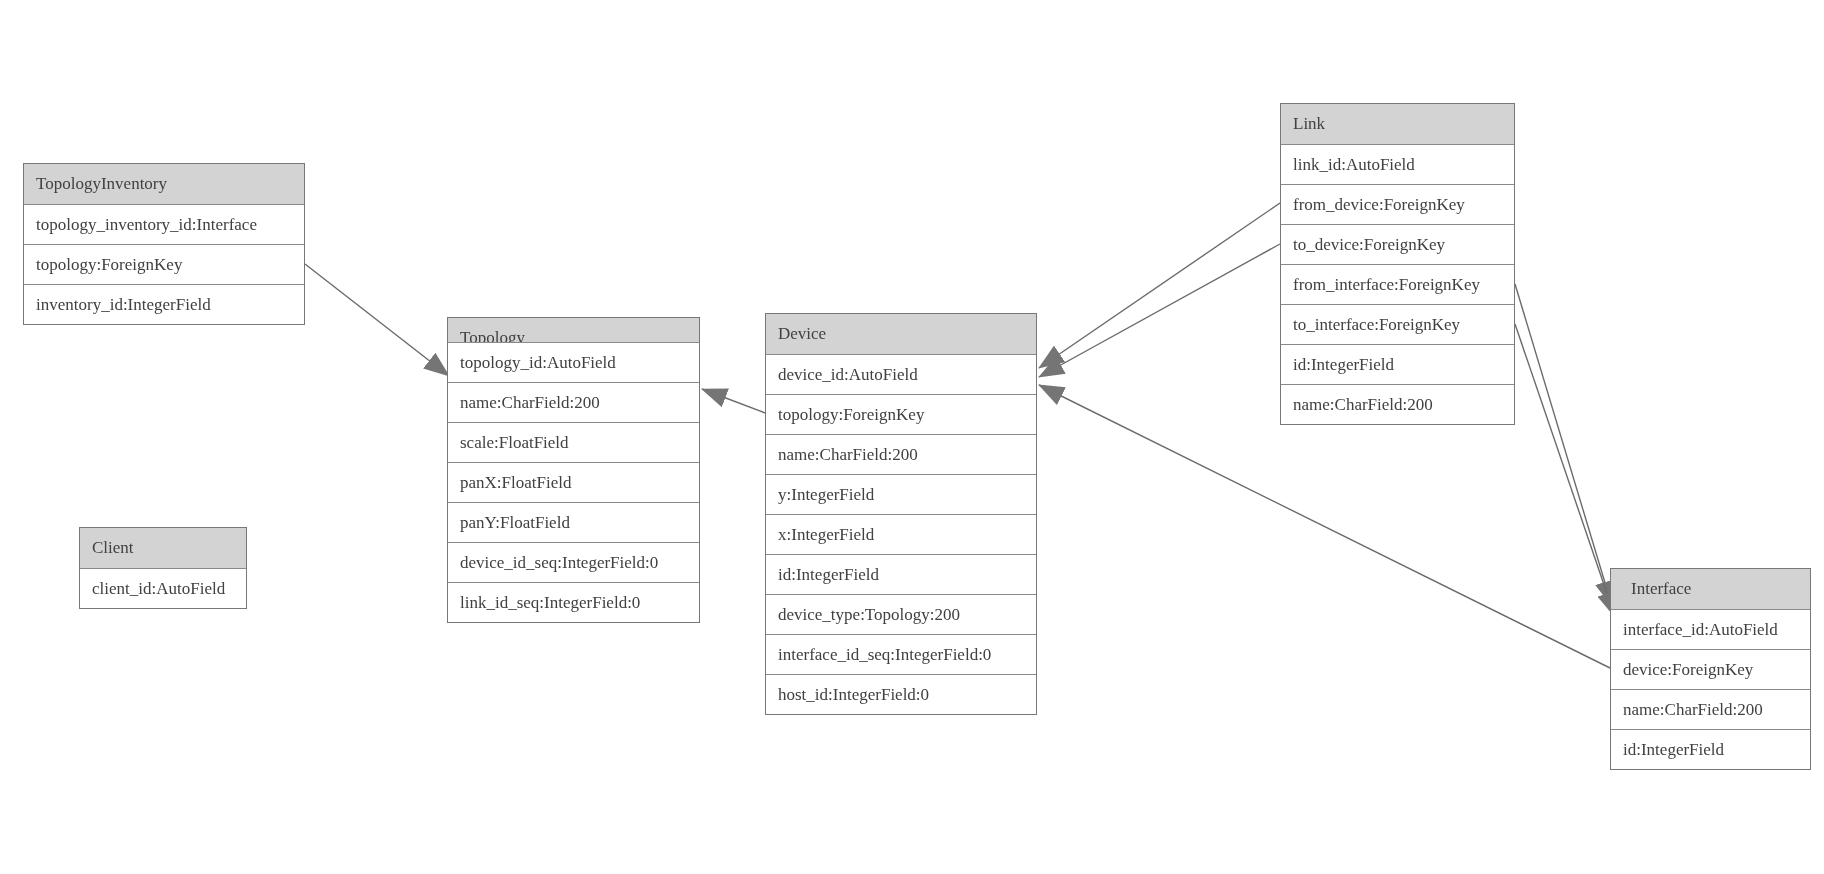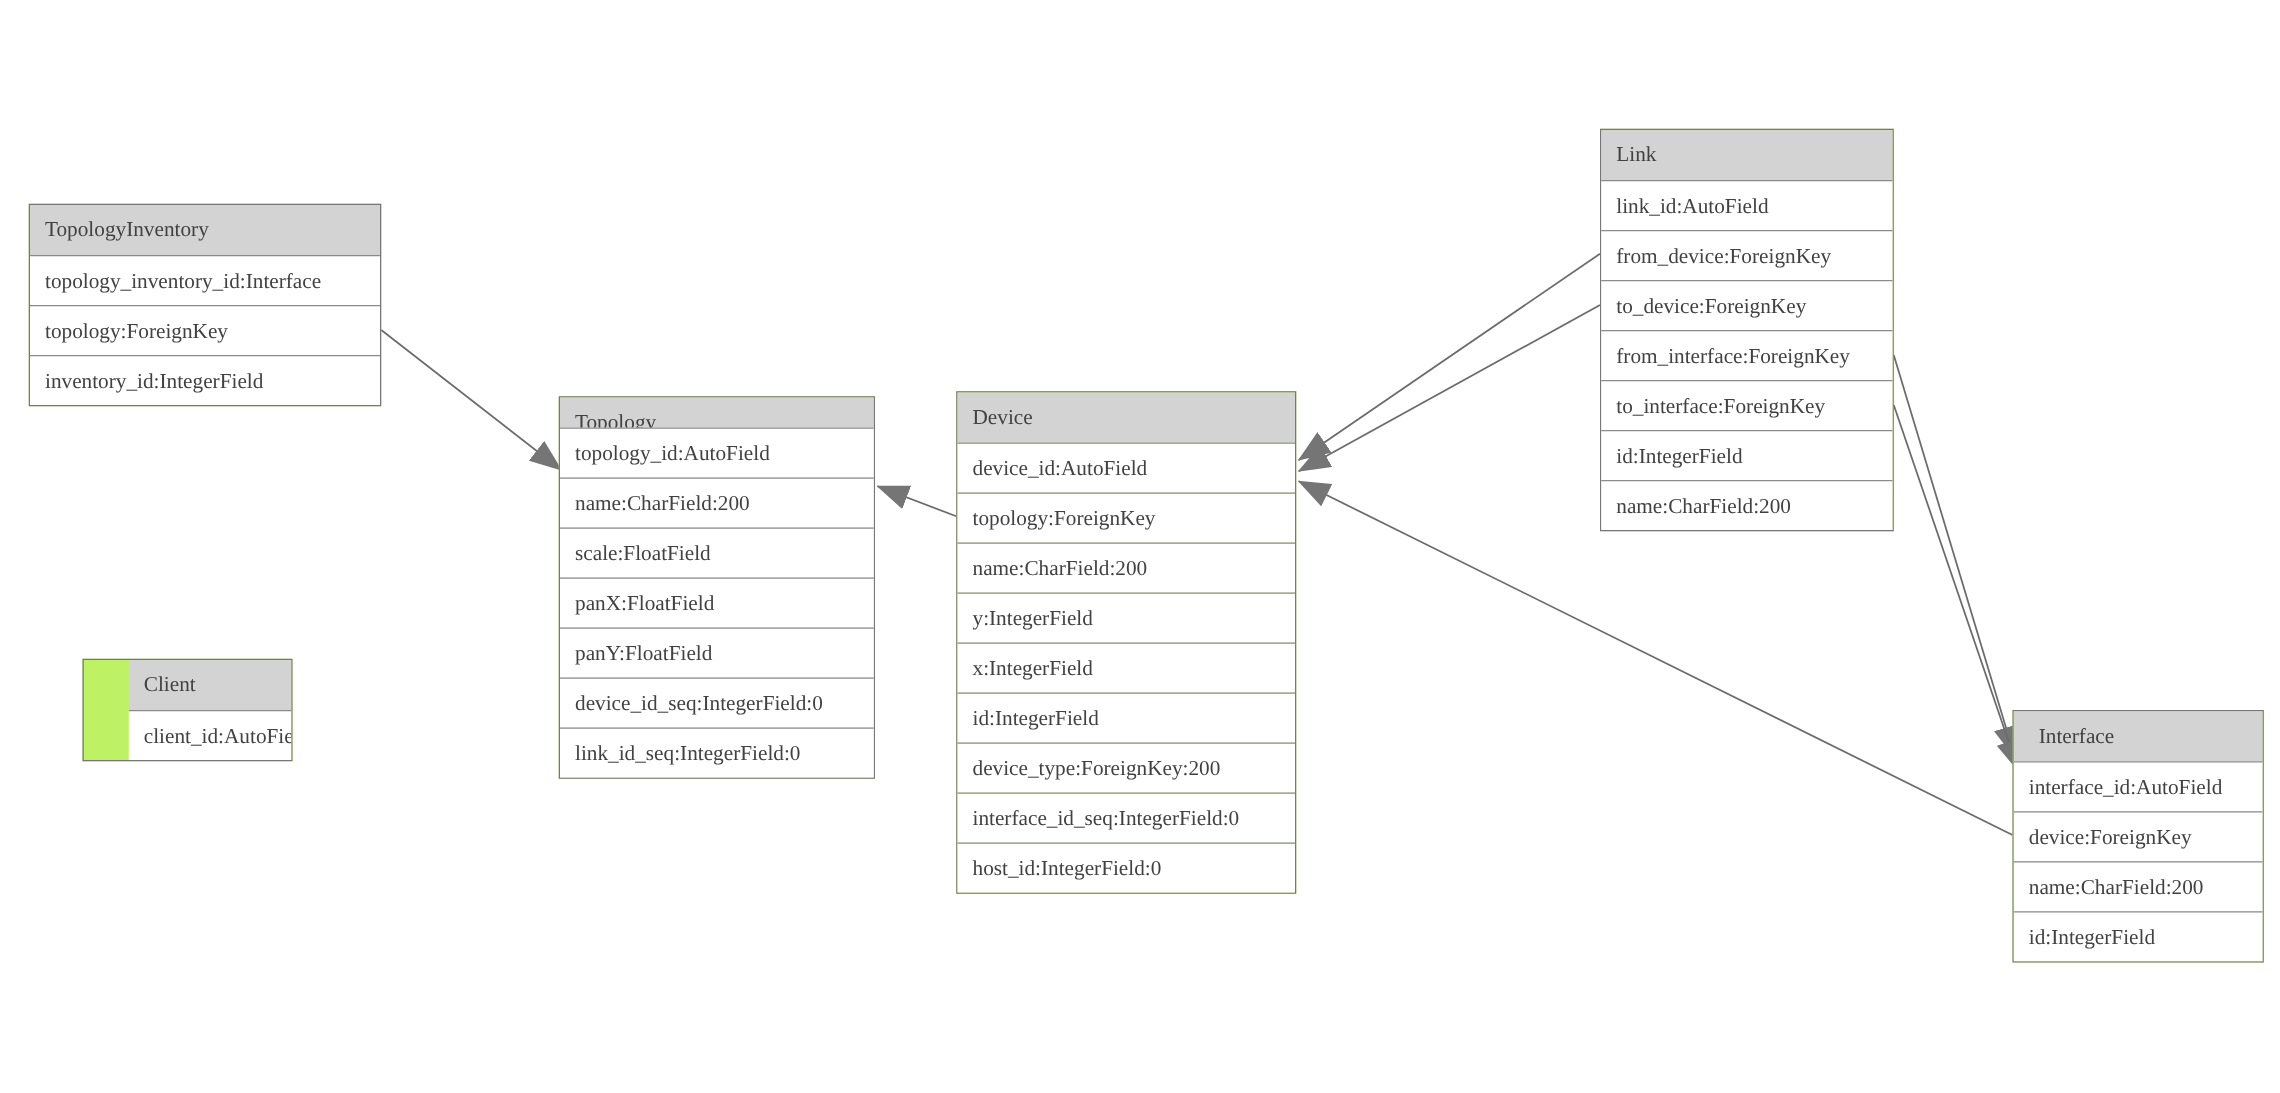--- a/index.html
+++ b/index.html
@@ -80,33 +80,33 @@
       <div class="entity" style="left: 447px; top: 317px; width: 253px;">
         <div class="entity-header" style="height: 24px; line-height: 40px;">Topology</div>
         <div class="entity-row" style="height: 40px; line-height: 40px;">topology_id:AutoField</div>
         <div class="entity-row" style="height: 40px; line-height: 40px;">name:CharField:200</div>
         <div class="entity-row" style="height: 40px; line-height: 40px;">scale:FloatField</div>
         <div class="entity-row" style="height: 40px; line-height: 40px;">panX:FloatField</div>
         <div class="entity-row" style="height: 40px; line-height: 40px;">panY:FloatField</div>
         <div class="entity-row" style="height: 40px; line-height: 40px;">device_id_seq:IntegerField:0</div>
         <div class="entity-row" style="height: 40px; line-height: 40px;">link_id_seq:IntegerField:0</div>
       </div>
-      <div class="entity" style="left: 66px; top: 527px; width: 168px; padding-left: 36px;">
+      <div class="entity" style="left: 79px; top: 527px; width: 168px;">
         <div class="entity-header" style="height: 40px; line-height: 40px;">Client</div>
         <div class="entity-row" style="height: 40px; line-height: 40px;">client_id:AutoField</div>
       </div>
       <div class="entity" style="left: 765px; top: 313px; width: 272px;">
         <div class="entity-header" style="height: 40px; line-height: 40px;">Device</div>
         <div class="entity-row" style="height: 40px; line-height: 40px;">device_id:AutoField</div>
         <div class="entity-row" style="height: 40px; line-height: 40px;">topology:ForeignKey</div>
         <div class="entity-row" style="height: 40px; line-height: 40px;">name:CharField:200</div>
         <div class="entity-row" style="height: 40px; line-height: 40px;">y:IntegerField</div>
         <div class="entity-row" style="height: 40px; line-height: 40px;">x:IntegerField</div>
         <div class="entity-row" style="height: 40px; line-height: 40px;">id:IntegerField</div>
-        <div class="entity-row" style="height: 40px; line-height: 40px;">device_type:ForeignKey:200</div>
+        <div class="entity-row" style="height: 40px; line-height: 40px;">device_type:Topology:200</div>
         <div class="entity-row" style="height: 40px; line-height: 40px;">interface_id_seq:IntegerField:0</div>
         <div class="entity-row" style="height: 40px; line-height: 40px;">host_id:IntegerField:0</div>
       </div>
       <div class="entity" style="left: 1280px; top: 103px; width: 235px;">
         <div class="entity-header" style="height: 40px; line-height: 40px;">Link</div>
         <div class="entity-row" style="height: 40px; line-height: 40px;">link_id:AutoField</div>
         <div class="entity-row" style="height: 40px; line-height: 40px;">from_device:ForeignKey</div>
         <div class="entity-row" style="height: 40px; line-height: 40px;">to_device:ForeignKey</div>
         <div class="entity-row" style="height: 40px; line-height: 40px;">from_interface:ForeignKey</div>
         <div class="entity-row" style="height: 40px; line-height: 40px;">to_interface:ForeignKey</div>

